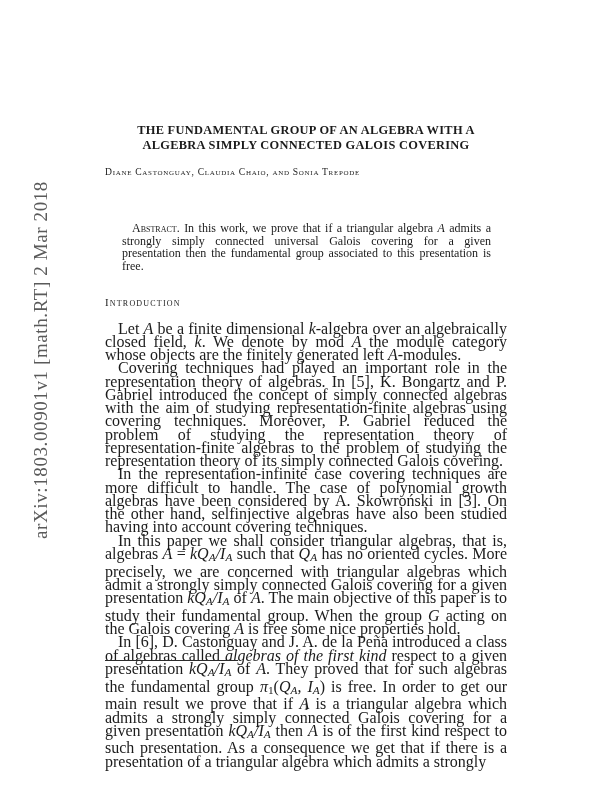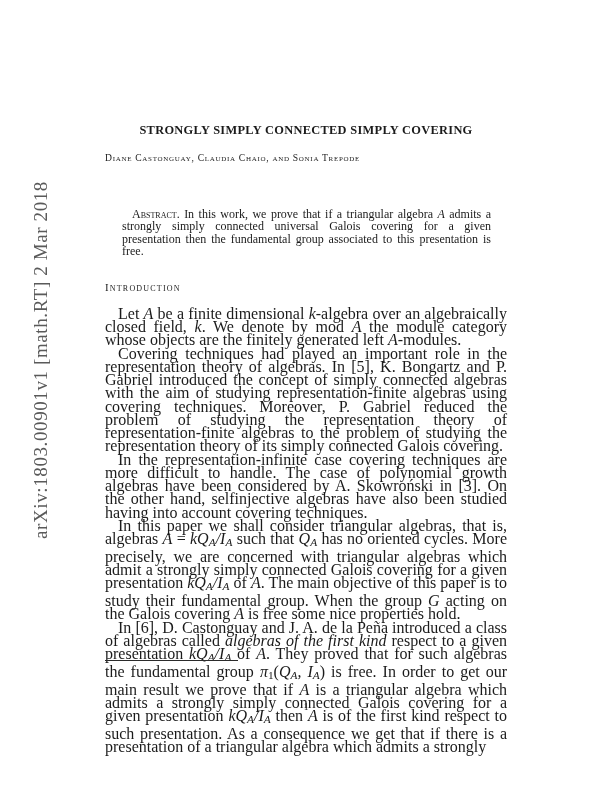--- a/index.html
+++ b/index.html
@@ -95,21 +95,22 @@
 </head>
 <body>
 
 <div class="page">
 
   <div class="arxiv-banner">arXiv:1803.00901v1  [math.RT]  2 Mar 2018</div>
 
   <div class="content">
 
     <div class="title">
-      <div>STRONGLY SIMPLY CONNECTED SIMPLY COVERING</div>
+      <div>THE FUNDAMENTAL GROUP OF AN ALGEBRA WITH A</div>
+      <div>ALGEBRA SIMPLY CONNECTED GALOIS COVERING</div>
     </div>
 
     <div class="authors">Diane Castonguay, Claudia Chaio, and Sonia Trepode</div>
 
     <div class="abstract"><span class="rsc">Abstract.</span><span class="rn"> In this work, we prove that if a triangular algebra </span><span class="ri">A</span><span class="rn"> admits a strongly simply connected universal Galois covering for a given presentation then the fundamental group associated to this presentation is free.</span></div>
 
     <div class="section-heading">Introduction</div>
 
     <div class="body-text">
       <p><span class="rn">Let </span><span class="ri">A</span><span class="rn"> be a finite dimensional </span><span class="ri">k</span><span class="rn">-algebra over an algebraically closed field, </span><span class="ri">k</span><span class="rn">. We denote by mod </span><span class="ri">A</span><span class="rn"> the module category whose objects are the finitely generated left </span><span class="ri">A</span><span class="rn">-modules.</span></p>

